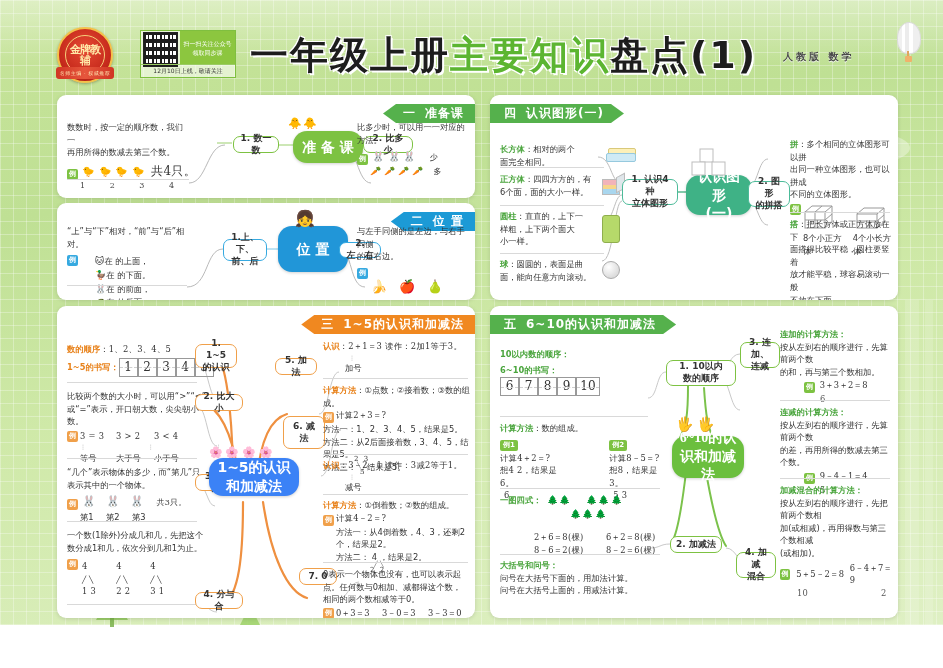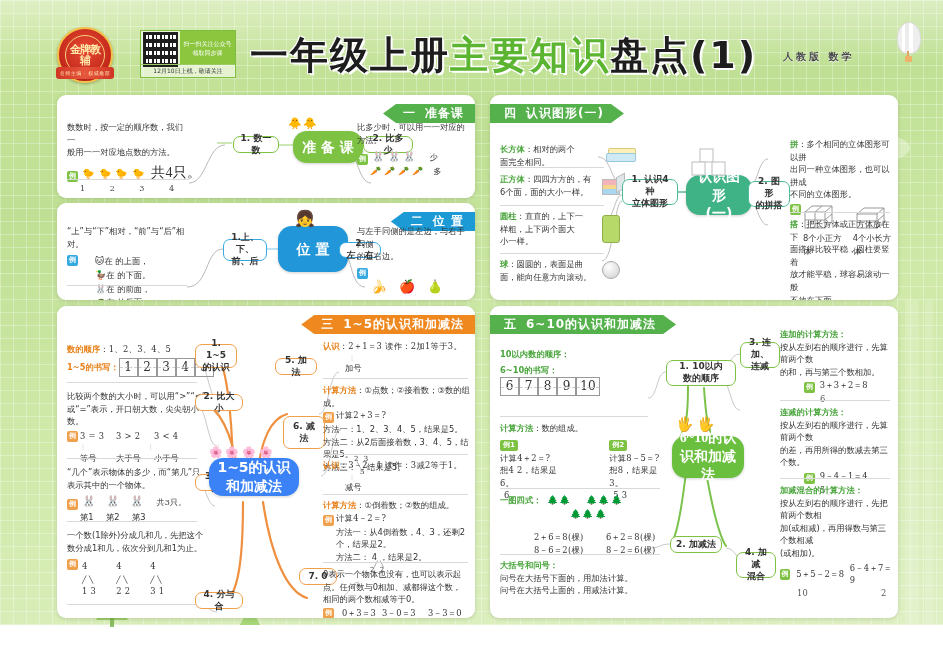--- a/index.html
+++ b/index.html
@@ -168,25 +168,25 @@
 
     <svg class="wires">
       <path d="M160 48 L175 48" stroke="#9ccf6e" stroke-width="1.2" fill="none"></path>
       <path d="M132 88 C150 88 150 50 168 50" stroke="#b9b9b9" stroke-width="1" fill="none"></path>
       <path d="M222 50 L238 50" stroke="#9ccf6e" stroke-width="1.2" fill="none"></path>
       <path d="M286 50 C300 50 300 88 314 88" stroke="#b9b9b9" stroke-width="1" fill="none"></path>
     </svg>
 
     <div class="txt" style="left:10px;top:26px;width:124px;">
       <div>数数时，按一定的顺序数，我们一</div>
-      <div>般用一一对应地点数的方法。</div>
+      <div>再用所得的数减去第三个数。</div>
       <div style="margin-top:3px;white-space:nowrap;">
         <span class="ex g">例</span>
         <span style="font-size:10px;letter-spacing:4px;color:#e0c060;">🐤🐤🐤🐤</span>
-        <span class="formula" style="font-size:14px;font-family:Liberation Serif, serif;">共4只。</span>
+        <span class="formula" style="font-size:12px;">共4只。</span>
       </div>
       <div class="formula" style="font-size:8px;margin-left:13px;letter-spacing:11px;color:#444;">1&nbsp;2&nbsp;3&nbsp;4</div>
     </div>
     <div class="sep" style="left:10px;top:84px;width:122px;"></div>
 
     <div class="pill green" style="left:176px;top:41px;width:46px;height:17px;">
       <span>1. 数一数</span>
     </div>
     <div class="cnode green2" style="left:236px;top:36px;width:58px;height:26px;">
       <span>准 备 课</span>
@@ -410,21 +410,21 @@
       </div>
     </div>
     <div class="sep" style="left:266px;top:256px;width:145px;"></div>
 
     <div class="txt" style="left:266px;top:262px;width:150px;">
       <div>0表示一个物体也没有，也可以表示起</div>
       <div>点。任何数与0相加、减都得这个数，</div>
       <div>相同的两个数相减等于0。</div>
       <div style="display:flex;align-items:center;margin-top:1px;">
         <span class="ex o">例</span>
-        <span class="formula" style="width:46px;text-align:center;">0＋3＝3</span>
+        <span class="formula" style="width:46px;">0＋3＝3</span>
         <span class="formula" style="width:46px;">3－0＝3</span>
         <span class="formula">3－3＝0</span>
       </div>
     </div>
   </div>
 
   <div class="card c4">
     <div class="banner green left">
       <span class="num">四</span>
       <span>认识图形(一)</span>

